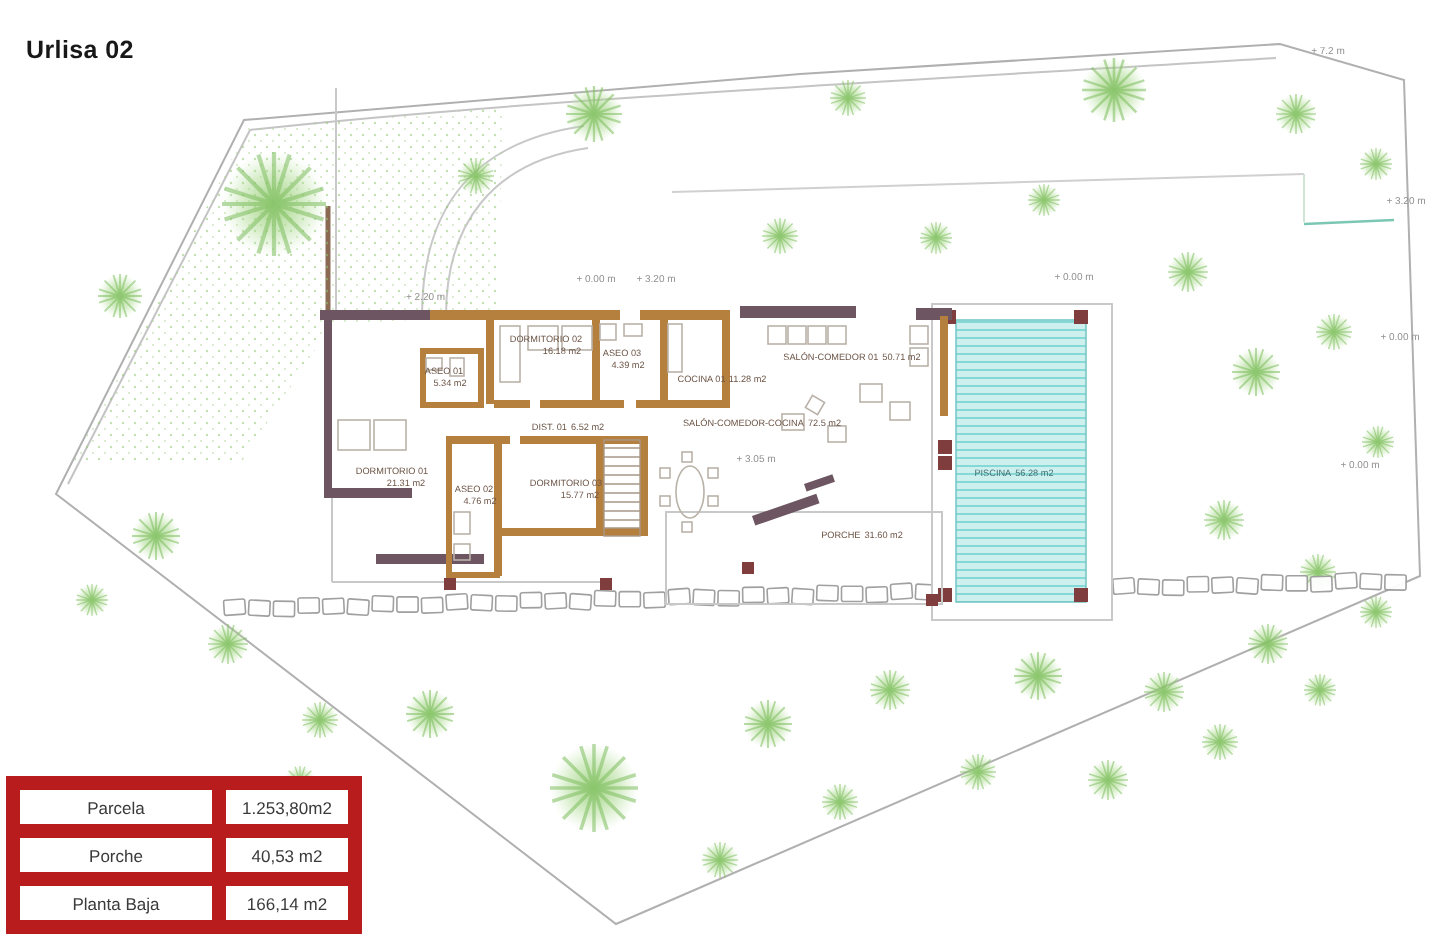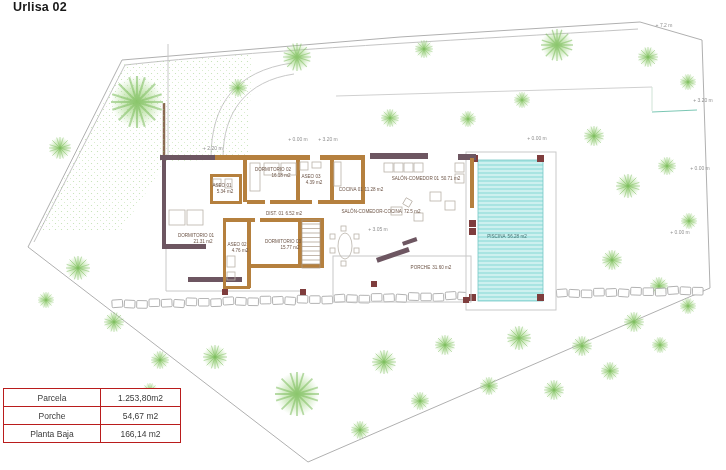--- a/index.html
+++ b/index.html
@@ -1,32 +1,32 @@
 <!DOCTYPE html>
 <html><head>
 <meta charset="utf-8">
 <style>
   html,body{margin:0;padding:0;background:#fff;}
   .canvas{position:relative;width:726px;height:470px;background:#fff;overflow:hidden;
           font-family:"Liberation Sans",sans-serif;}
-  .title{position:absolute;left:13px;top:0;font-weight:bold;font-size:12.5px;color:#181818;letter-spacing:.2px;}
+  .title{position:absolute;left:13px;top:18px;font-weight:bold;font-size:12.5px;color:#181818;letter-spacing:.2px;}
   svg text{font-family:"Liberation Sans",sans-serif;}
   .rlabel{font-size:4.6px;fill:#6d5547;}
   .pool .rlabel, .pool{fill:#447272;}
   .level{font-size:5px;fill:#909090;}
   .wall-dark{fill:#6d5661;}
   .wall-orange{fill:#b5803e;}
   .pillar{fill:#7f3d3d;}
   .thin{stroke:#c8c8c8;fill:none;stroke-width:1;}
   .furn{stroke:#b9b2a9;fill:none;stroke-width:0.8;}
   .stair{stroke:#a89888;fill:none;stroke-width:0.7;}
   #stones-layer rect{fill:#ffffff;stroke:#9b9b9b;stroke-width:0.8;opacity:.95;}
   .areas{position:absolute;left:3px;top:388px;width:178px;border-collapse:collapse;background:#fff;
          font-size:8.5px;color:#3a3a3a;table-layout:fixed;}
-  .areas td{border:1px solid #b91c1c;text-align:center;padding:2.5px 2px;height:12px;white-space:nowrap;overflow:hidden;}
+  .areas td{border:7px solid #b91c1c;text-align:center;padding:2.5px 2px;height:12px;white-space:nowrap;overflow:hidden;}
 </style>
 </head>
 <body>
 
 <div class="canvas">
 
   <div class="title">Urlisa 02</div>
 
   <svg id="plan-svg" width="726" height="470" viewBox="0 0 726 470">
     <defs>
@@ -304,21 +304,21 @@
 
   
   <table class="areas">
     <tbody>
         <tr>
       <td style="width:92px">Parcela</td>
       <td>1.253,80m2</td>
     </tr>
     <tr>
       <td>Porche</td>
-      <td>54,67 m2</td>
+      <td>40,53 m2</td>
     </tr>
     <tr>
       <td>Planta Baja</td>
       <td>166,14 m2</td>
     </tr>
   </tbody>
     </table>
 
 </div>
 

